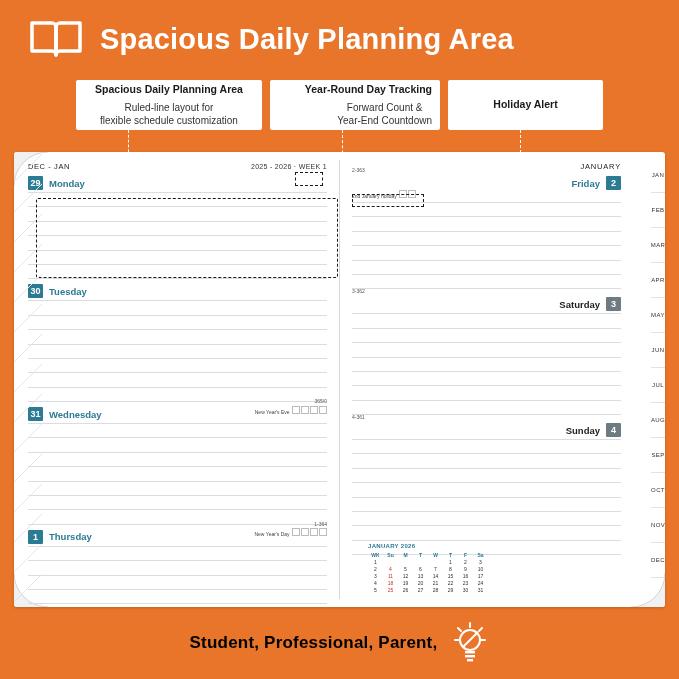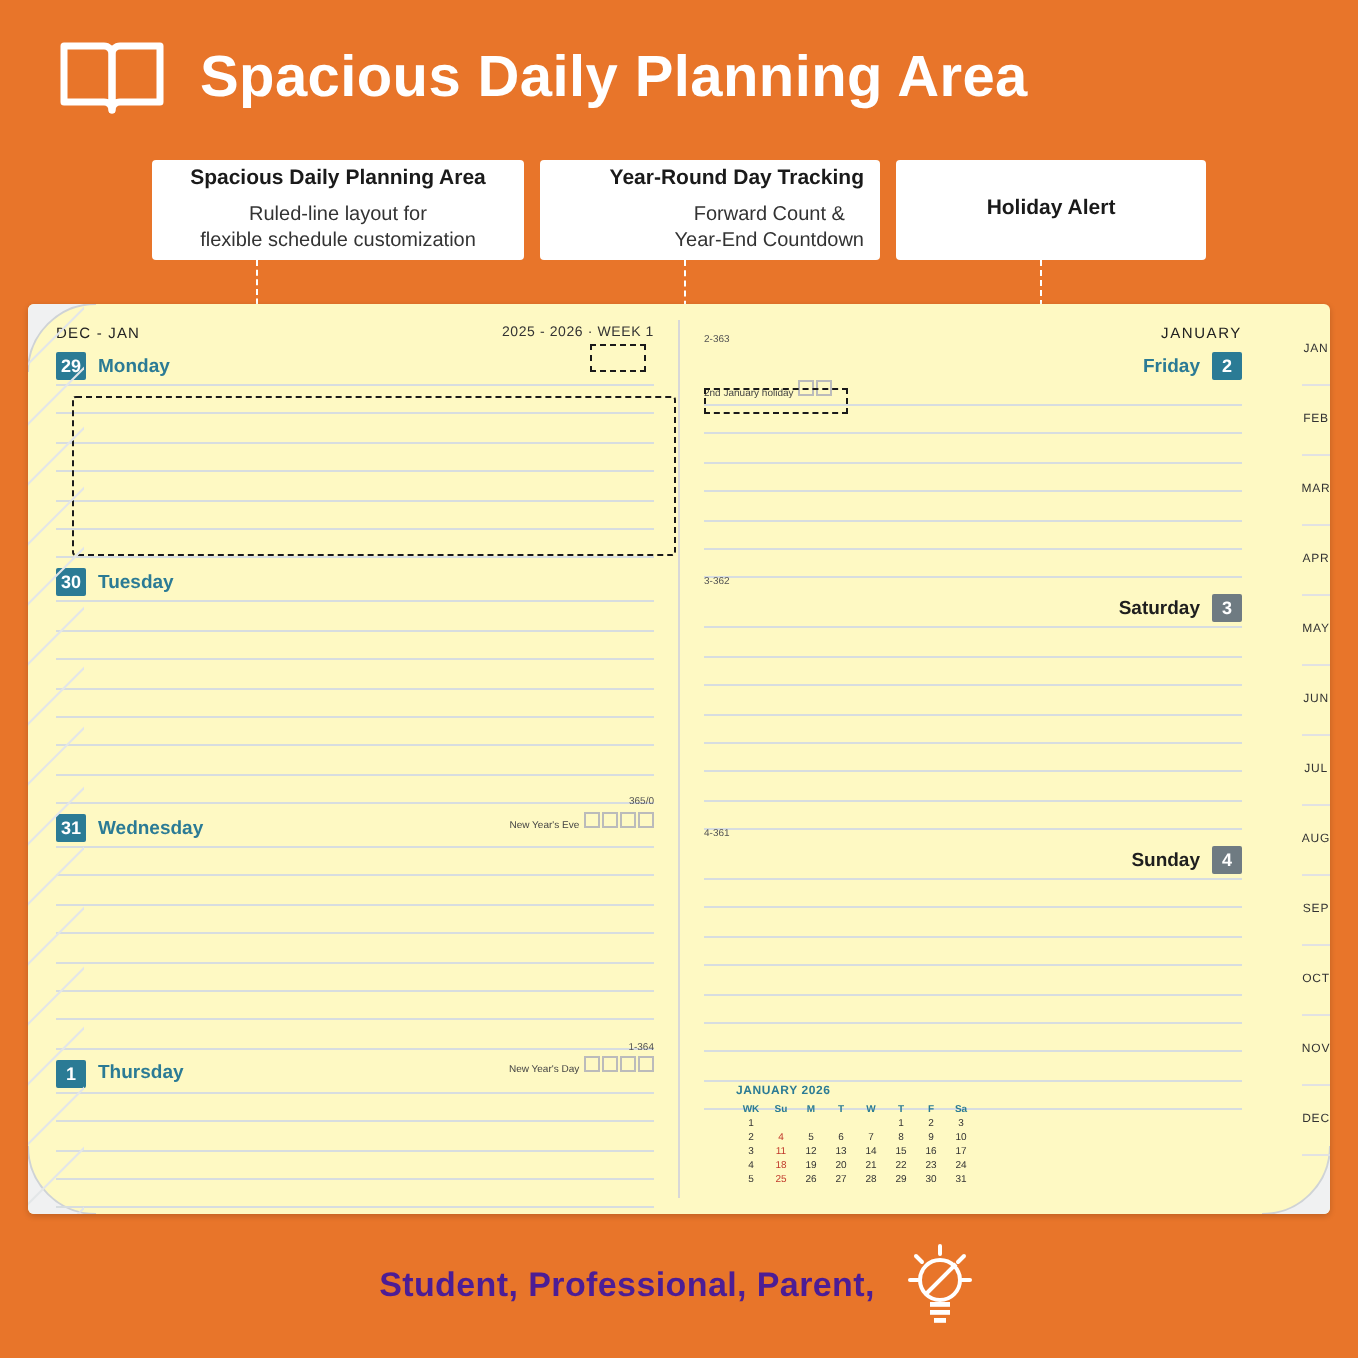--- a/index.html
+++ b/index.html
@@ -34,21 +34,21 @@
   .c2{width:170px;align-items:flex-end;}
   .c3{width:155px;}
 
   
   .leader{position:absolute;border-left:1px dashed #ffffff;}
   .leader-dot{position:absolute;width:5px;height:5px;border-radius:50%;background:#ffffff;}
 
   
   .spread{
     position:absolute;left:14px;top:152px;width:651px;height:455px;
-    background:#fef9c3;border-radius:3px;
+    background:#ffffff;border-radius:3px;
     box-shadow:0 1px 3px rgba(0,0,0,.18);
     overflow:hidden;
   }
   .page{position:absolute;top:0;height:455px;box-sizing:border-box;}
   .page-left{left:0;width:325px;padding:10px 12px 0 14px;}
   .page-right{left:326px;width:325px;padding:10px 22px 0 12px;}
   .gutter{position:absolute;left:325px;top:8px;width:1px;height:439px;background:#d8d8d8;}
 
   .corner{position:absolute;width:34px;height:34px;}
   .corner svg{display:block;}
@@ -107,21 +107,21 @@
   .minical td,.minical th{font-size:5px;width:15px;height:7px;text-align:center;color:#333;font-weight:normal;padding:0;}
   .minical th{color:#2b7b95;font-weight:bold;}
   .minical td.sun{color:#c0392b;}
 
   
   .footer{
     position:absolute;left:0;bottom:0;width:679px;height:72px;
     display:flex;align-items:center;justify-content:center;
   }
   .footer-text{
-    color:#4c1d95;text-align:right;font-size:17px;line-height:1.25;font-weight:bold;
+    color:#000000;text-align:right;font-size:17px;line-height:1.25;font-weight:bold;
     letter-spacing:.2px;
   }
   .bulb{margin-left:14px;width:38px;height:44px;}
   .hatch{position:absolute;left:0;top:0;width:28px;height:455px;overflow:hidden;}
 </style>
 </head>
 <body>
 
 <div class="header">
   <span class="book-icon">

